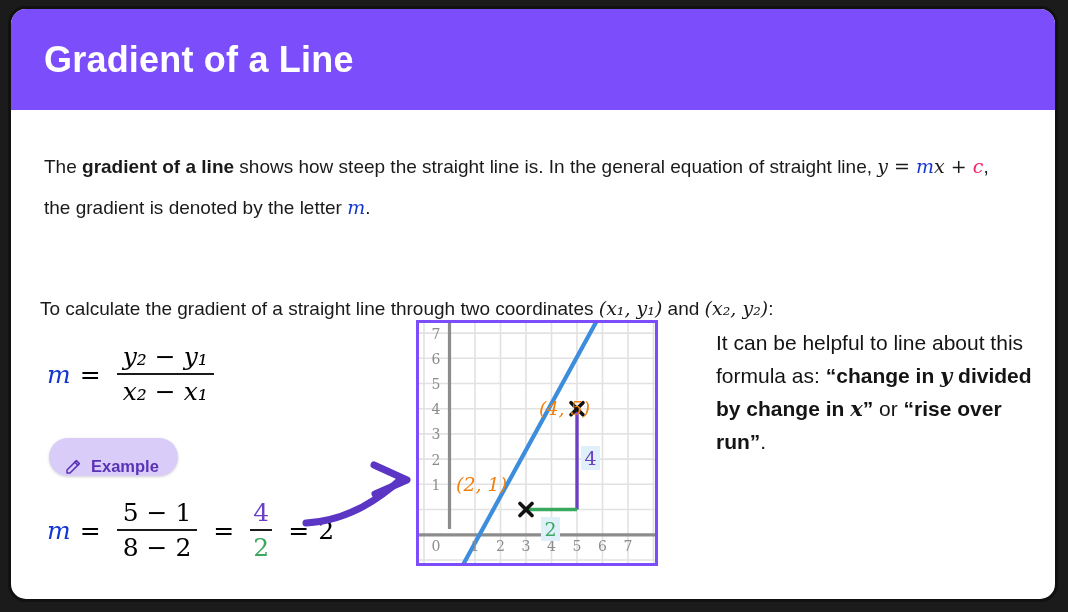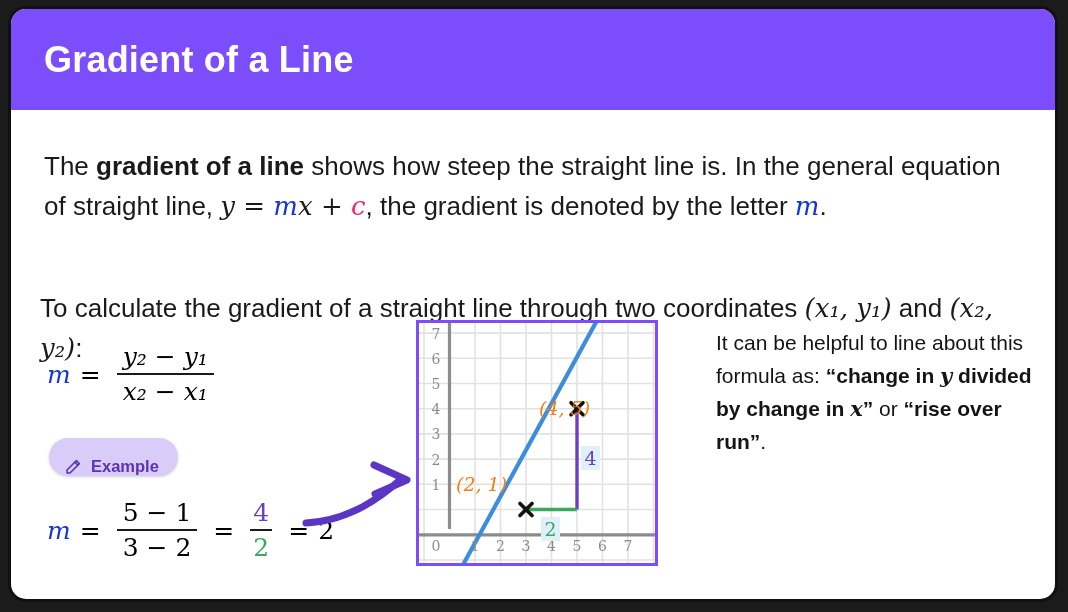--- a/index.html
+++ b/index.html
@@ -51,21 +51,21 @@
     position: absolute;
     left: 0;
     top: 101px;
     right: 0;
     bottom: 0;
   }
 
   .para {
     position: absolute;
     color: #1a1a1a;
-    font-size: 26px;
+    font-size: 19px;
     line-height: 40px;
   }
   .para b { font-weight: bold; }
 
   #para1 { left: 33px; top: 36px; width: 960px; }
   #para2 { left: 29px; top: 136px; width: 960px; margin-top: 42px; }
 
   
   .mth {
     font-family: "DejaVu Serif", "Liberation Serif", serif;
@@ -196,21 +196,21 @@
         </svg>
       </span>
       <span class="example-label">Example</span>
     </div>
 
     <div class="formula-example">
       <span class="mth m-blue">m</span>
       <span class="mth-up" style="margin:0 9px;">=</span>
       <span class="frac">
         <span class="num mth-up">5 − 1</span>
-        <span class="den mth-up">3 − 2</span>
+        <span class="den mth-up">8 − 2</span>
       </span>
       <span class="mth-up" style="margin:0 9px;">=</span>
       <span class="frac thin">
         <span class="num mth-up m-purple">4</span>
         <span class="den mth-up m-green">2</span>
       </span>
       <span class="mth-up" style="margin:0 9px;">=</span>
       <span class="mth-up">2</span>
     </div>
 

